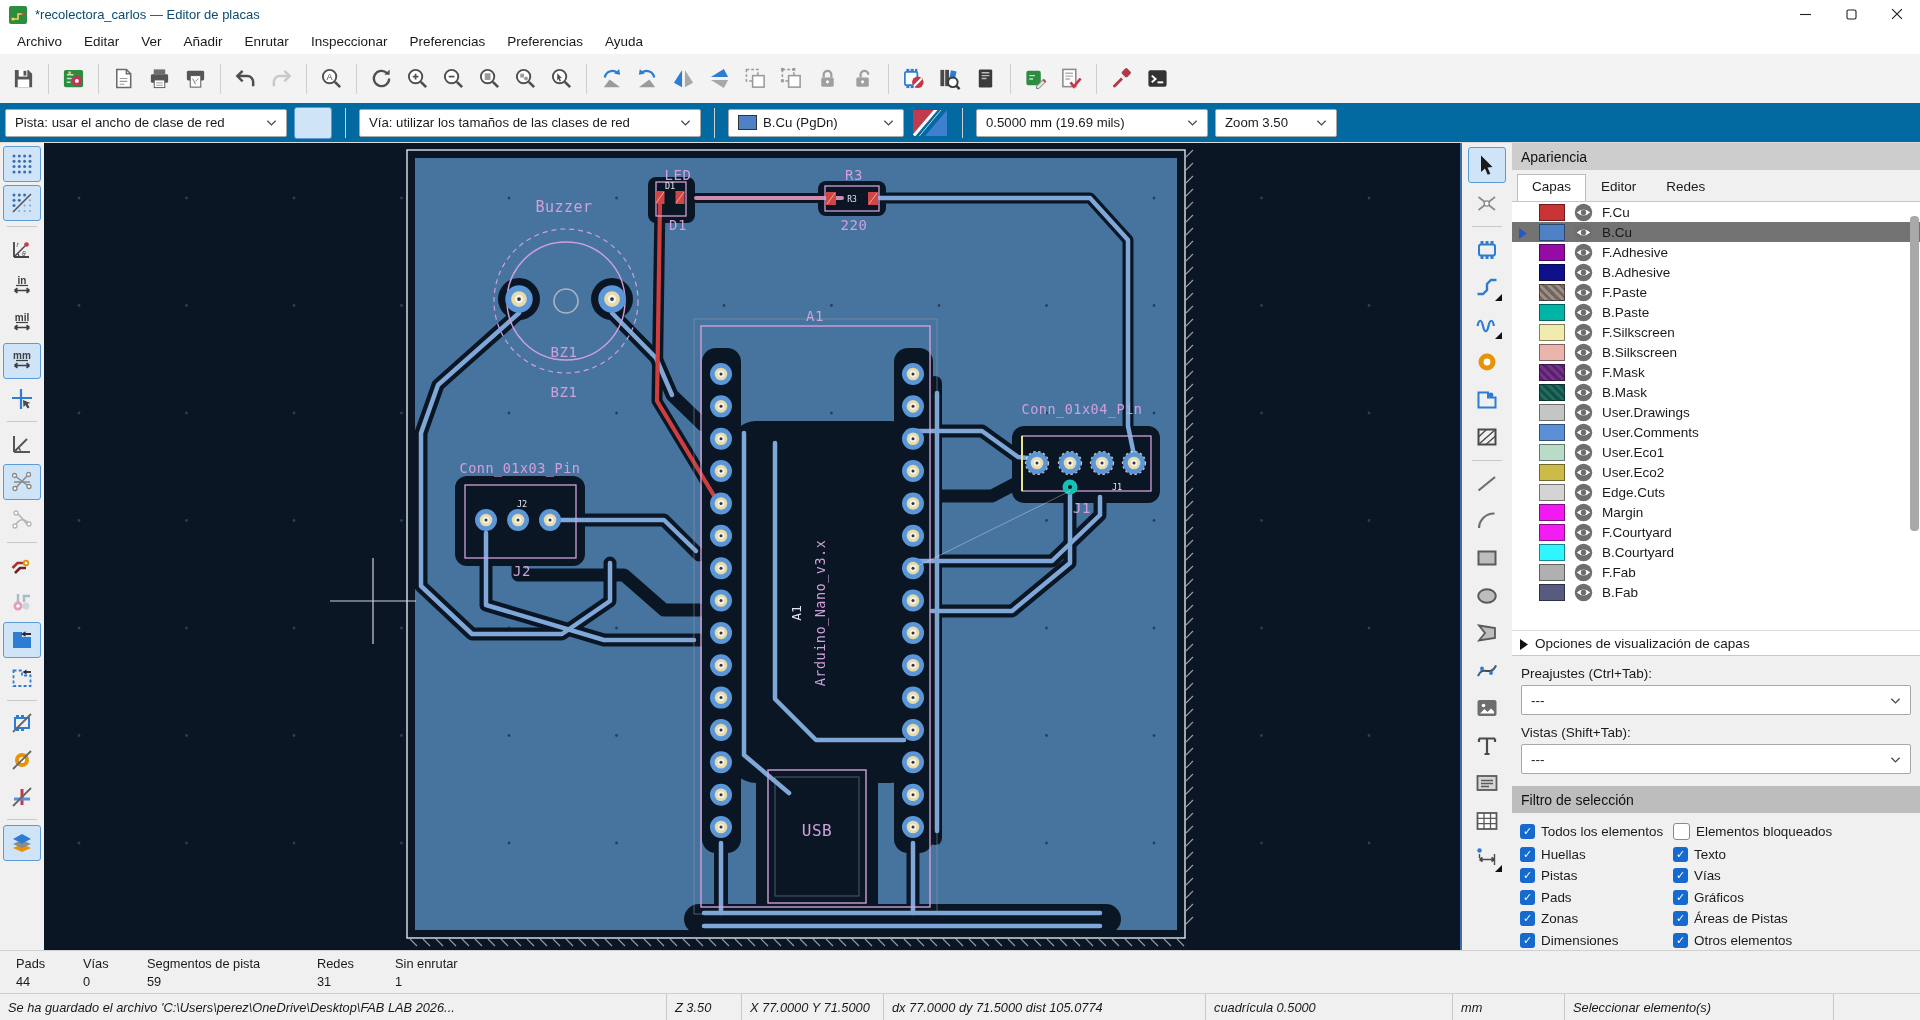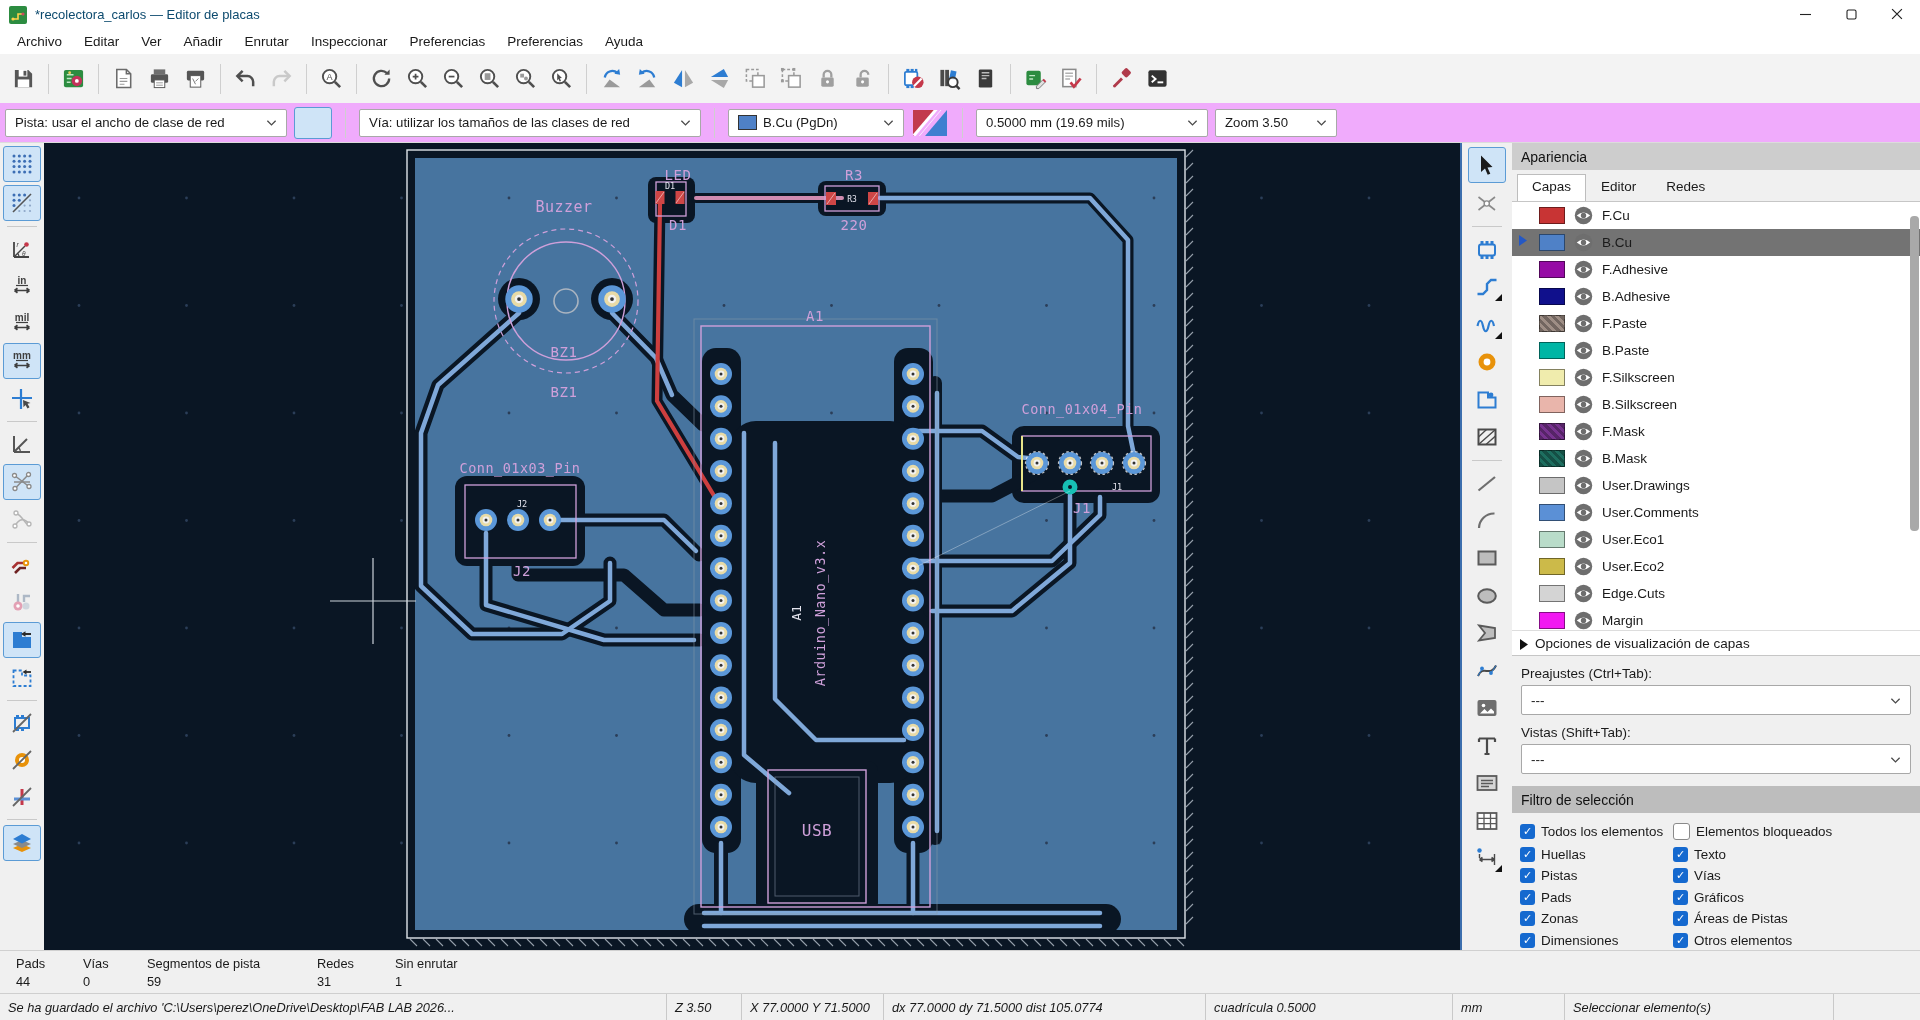--- a/index.html
+++ b/index.html
@@ -9,42 +9,42 @@
   .titlebar .title{font-size:13px;color:#0c4a6e;}
   .wincontrols{margin-left:auto;display:flex;height:100%;}
   .winbtn{width:46px;height:100%;display:flex;align-items:center;justify-content:center;}
   .menubar{height:25px;background:#fff;display:flex;align-items:center;font-size:13.5px;padding-left:6px;}
   .menuitem{padding:2px 11px;}
   .toolbar1{height:49px;background:#f3f3f3;display:flex;align-items:center;padding-left:6px;gap:1px;}
   .tbtn{width:35px;height:35px;display:flex;align-items:center;justify-content:center;border-radius:3px;position:relative;}
   .tbtn .ic{display:flex;width:23px;height:23px;}
   .tbtn .ic svg{width:23px;height:23px;}
   .vsep{width:1px;height:30px;background:#cfcfcf;margin:0 6px;}
-  .toolbar2{height:39px;background:#f0abfc;display:flex;align-items:center;padding-left:5px;gap:7px;border-bottom:1px solid #dcdcdc;}
+  .toolbar2{height:39px;background:#0369a1;display:flex;align-items:center;padding-left:5px;gap:7px;border-bottom:1px solid #dcdcdc;}
   .dd{height:26px;background:#fff;border:1px solid #a8a8a8;border-radius:2px;display:flex;align-items:center;padding:0 9px;font-size:13.2px;gap:6px;}
   .dd .chev{margin-left:auto;display:flex;}
   .swatch-sm{width:17px;height:13px;background:#4f81c7;border:1px solid #333;}
   .sqbtn{width:36px;height:30px;border:1px solid transparent;border-radius:3px;display:flex;align-items:center;justify-content:center;}
   .on{background:#cfe4f7;border:1px solid #5b9bd5;}
   .flipbtn{width:38px;height:30px;display:flex;align-items:center;justify-content:center;}
   .main{height:807px;display:flex;position:relative;}
   .ltoolbar{width:44px;background:#f0f0f0;display:flex;flex-direction:column;align-items:center;padding-top:3px;gap:3px;flex:none;}
   .sbtn{width:36px;height:34px;display:flex;align-items:center;justify-content:center;border-radius:3px;position:relative;flex:none;}
   .sbtn .ic,.sbtn .ic svg{width:24px;height:24px;display:flex;}
   .hsep{width:30px;height:1px;background:#c9c9c9;margin:2px 0;flex:none;}
   .canvaswrap{width:1416px;height:807px;position:relative;flex:none;background:#0a1624;border-right:2px solid #3d6fae;}
   .rtoolbar{width:50px;background:#f0f0f0;display:flex;flex-direction:column;align-items:center;padding-top:4px;gap:3.5px;flex:none;}
   .has-sub::after{content:"";position:absolute;right:3px;bottom:3px;border-left:7px solid transparent;border-bottom:7px solid #111;}
   .panel{width:408px;background:#f0f0f0;font-size:13.5px;position:relative;flex:none;}
   .panel-h{height:27px;background:#cdcdcd;display:flex;align-items:center;padding-left:9px;font-size:14px;color:#111;}
   .tabs{display:flex;padding:4px 0 0 5px;height:27px;}
   .tab{padding:4px 14px;font-size:13.5px;border:1px solid transparent;}
   .tab.active{background:#fff;border:1px solid #bdbdbd;border-bottom:none;}
   .layers{background:#fff;border-top:1px solid #c6c6c6;height:428px;overflow:hidden;position:relative;}
-  .lrow{height:27px;display:flex;align-items:center;padding-left:27px;gap:9px;position:relative;}
+  .lrow{height:20px;display:flex;align-items:center;padding-left:27px;gap:9px;position:relative;}
   .lrow.sel{background:#737373;}
   .lrow .selarrow{display:none;position:absolute;left:7px;top:5px;}
   .lrow.sel .selarrow{display:block;}
   .lsw{width:24px;height:15px;border:1px solid rgba(0,0,0,.45);flex:none;}
   .checker{background-image:repeating-linear-gradient(45deg,rgba(0,0,0,.28) 0 3px,transparent 3px 6px);}
   .lname{font-size:13.5px;}
   .scrollbar{position:absolute;right:1px;top:14px;width:9px;height:315px;background:#a9a9a9;border-radius:4px;}
   .optrow{height:24px;background:#fff;border-top:1px solid #ddd;border-bottom:1px solid #c6c6c6;display:flex;align-items:center;gap:6px;padding-left:8px;font-size:13.5px;}
   .plabel{margin:10px 0 4px 9px;font-size:13.5px;}
   .pdd{margin:0 9px;height:28px;background:#fff;border:1px solid #a8a8a8;border-radius:2px;display:flex;align-items:center;padding:0 9px;font-size:13.5px;}

